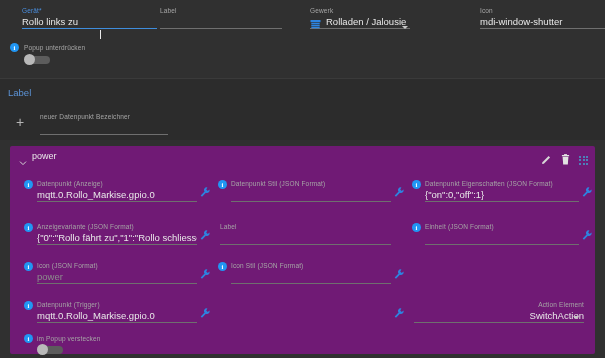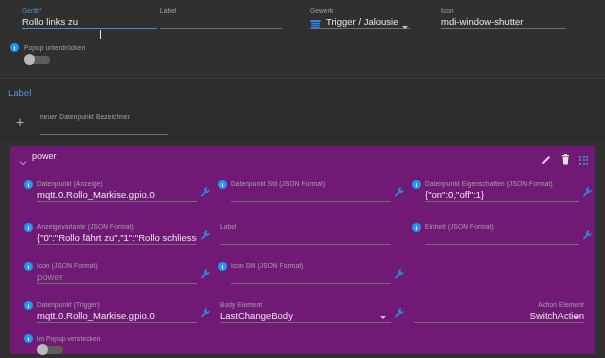--- a/index.html
+++ b/index.html
@@ -104,27 +104,27 @@
       <span class="fl">Gewerk</span>
       <div style="position:relative;height:13px;">
         <span class="gw-ico" style="left:0px; top:1px;">
           <svg width="11" height="11" viewBox="0 0 11 11">
             <rect x="0.5" y="1" width="10" height="2.2" fill="#2d84e0"></rect>
             <rect x="1.3" y="3.8" width="8.4" height="1.5" fill="#2d84e0"></rect>
             <rect x="1.3" y="5.8" width="8.4" height="1.5" fill="#2d84e0"></rect>
             <rect x="1.3" y="7.8" width="8.4" height="1.5" fill="#2d84e0"></rect>
           </svg>
         </span>
-        <span class="fv" style="position:absolute; left:16px; top:0;">Trigger / Jalousie</span>
+        <span class="fv" style="position:absolute; left:16px; top:0;">Rolladen / Jalousie</span>
       </div>
       <span class="selarr" style="left:92px; top:20px;"></span>
       <div class="underline"></div>
     </div>
 
-    <div class="field" style="left:441px; top:6px; width:125px;">
+    <div class="field" style="left:480px; top:6px; width:125px;">
       <span class="fl">Icon</span>
       <span class="fv">mdi-window-shutter</span>
       <div class="underline"></div>
     </div>
 
     <span class="idot" style="left:10px; top:43px;">i</span>
     <span class="fl" style="position:absolute; left:24px; top:43px;">Popup unterdrücken</span>
     <div class="toggle" style="left:24px; top:54px;">
       <div class="track"></div>
       <div class="knob"></div>
@@ -282,26 +282,20 @@
       <span class="fl">Datenpunkt (Trigger)</span>
       <span class="fv">mqtt.0.Rollo_Markise.gpio.0</span>
       <div class="underline"></div>
     </div>
     <span class="wrench" style="left:190px; top:159px;">
       <svg width="10" height="11" viewBox="0 0 10 11">
           <path d="M7.4 0.4a2.6 2.6 0 0 0-2.8 4.1L0.7 8.4l1.3 1.3 3.9-3.9a2.6 2.6 0 0 0 3.5-3.3L7.8 4.1 6.2 2.5z" fill="#2d84e0"></path>
         </svg>
     </span>
 
-    <div class="field" style="left:210px; top:154px; width:171px;">
-      <span class="fl">Body Element</span>
-      <span class="fv">LastChangeBody</span>
-      <span class="selarr" style="left:160px; top:16px;"></span>
-      <div class="underline"></div>
-    </div>
     <span class="wrench" style="left:384px; top:159px;">
       <svg width="10" height="11" viewBox="0 0 10 11">
           <path d="M7.4 0.4a2.6 2.6 0 0 0-2.8 4.1L0.7 8.4l1.3 1.3 3.9-3.9a2.6 2.6 0 0 0 3.5-3.3L7.8 4.1 6.2 2.5z" fill="#2d84e0"></path>
         </svg>
     </span>
 
     <div class="field" style="left:404px; top:154px; width:170px;text-align:right;">
       <span class="fl">Action Element</span>
       <span class="fv">SwitchAction</span>
       <span class="selarr" style="left:159px; top:16px;"></span>

